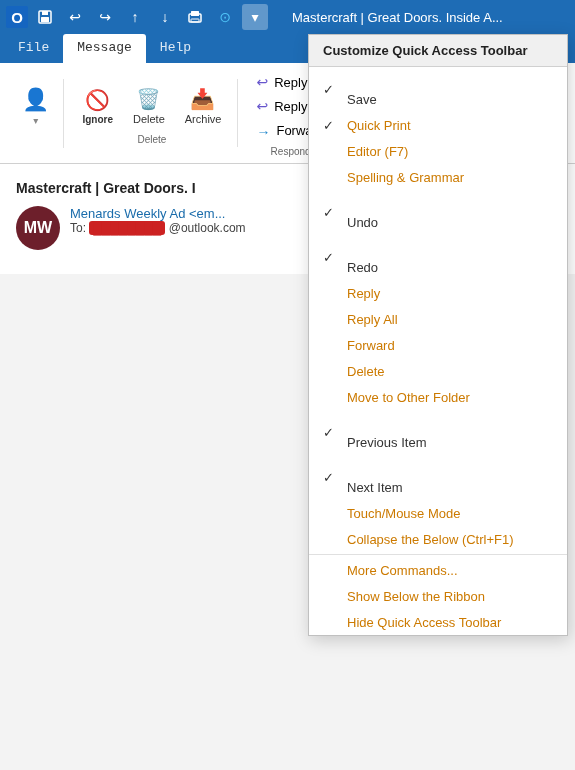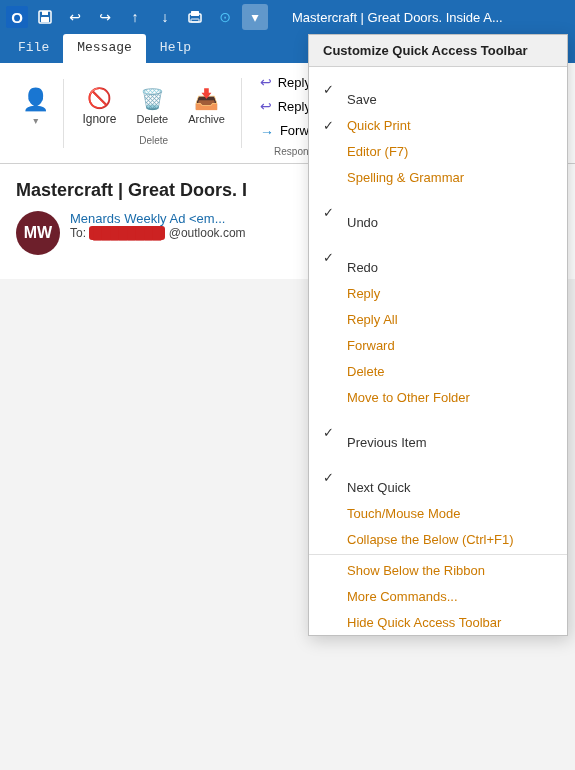--- a/index.html
+++ b/index.html
@@ -156,21 +156,21 @@
     }
 
     
     .email-area {
       background: white;
       margin: 0;
       padding: 16px;
       position: relative;
     }
     .email-title {
-      font-size: 18px;
+      font-size: 14px;
       font-weight: 600;
       color: #222;
       margin-bottom: 10px;
       white-space: nowrap;
       overflow: hidden;
       text-overflow: ellipsis;
       max-width: 300px;
     }
     .email-meta {
       display: flex;
@@ -327,21 +327,21 @@
           <span class="icon">👤</span>
           <span style="font-size:10px; color:#888;">▾</span>
         </div>
       </div>
     </div>
 
     <div class="ribbon-group delete-group">
       <div class="ribbon-btns">
         <div class="ribbon-btn-delete">
           <span class="icon" style="font-size:20px;">🚫</span>
-          <span style="font-size:12px; color:#333;">Ignore</span>
+          <span style="font-size:10px; color:#333;font-weight:bold;">Ignore</span>
         </div>
         <div class="ribbon-btn-delete">
           <span class="icon" style="font-size:20px;">🗑️</span>
           <span style="font-size:11px; color:#333;">Delete</span>
         </div>
         <div class="ribbon-btn-delete">
           <span class="icon" style="font-size:20px;">📥</span>
           <span style="font-size:11px; color:#333;">Archive</span>
         </div>
       </div>
@@ -448,42 +448,42 @@
     <span class="item-label orange">Move to Other Folder</span>
   </div>
 
   <div class="dropdown-item">
     <span class="check">✓</span>
     <span class="item-label dark">Previous Item</span>
   </div>
 
   <div class="dropdown-item">
     <span class="check">✓</span>
-    <span class="item-label dark">Next Quick</span>
+    <span class="item-label dark">Next Item</span>
   </div>
 
   <div class="dropdown-item">
     <span class="check"></span>
     <span class="item-label orange">Touch/Mouse Mode</span>
   </div>
 
   <div class="dropdown-item">
     <span class="check"></span>
     <span class="item-label orange">Collapse the Below (Ctrl+F1)</span>
   </div>
 
   <div class="dropdown-divider"></div>
 
   <div class="dropdown-item">
     <span class="check"></span>
+    <span class="item-label orange">More Commands...</span>
+  </div>
+
+  <div class="dropdown-item">
+    <span class="check"></span>
     <span class="item-label orange">Show Below the Ribbon</span>
   </div>
 
   <div class="dropdown-item">
     <span class="check"></span>
-    <span class="item-label orange">More Commands...</span>
-  </div>
-
-  <div class="dropdown-item">
-    <span class="check"></span>
     <span class="item-label orange">Hide Quick Access Toolbar</span>
   </div>
 </div>
 
 </body></html>

